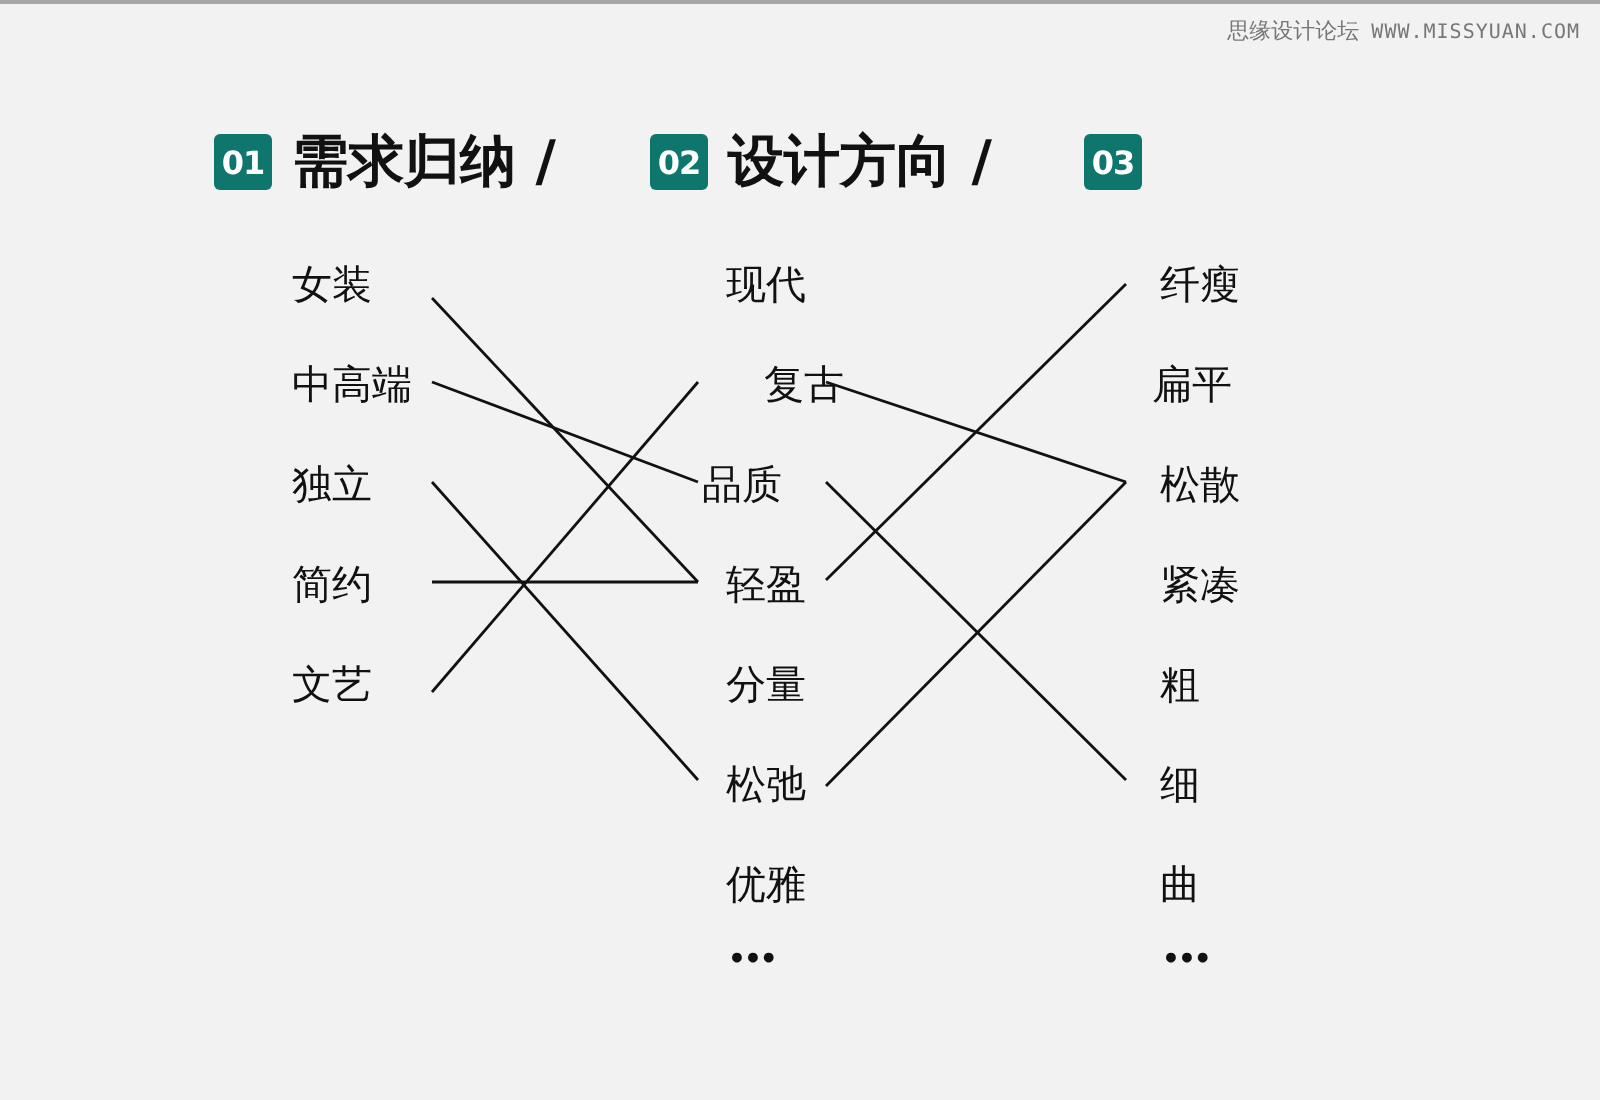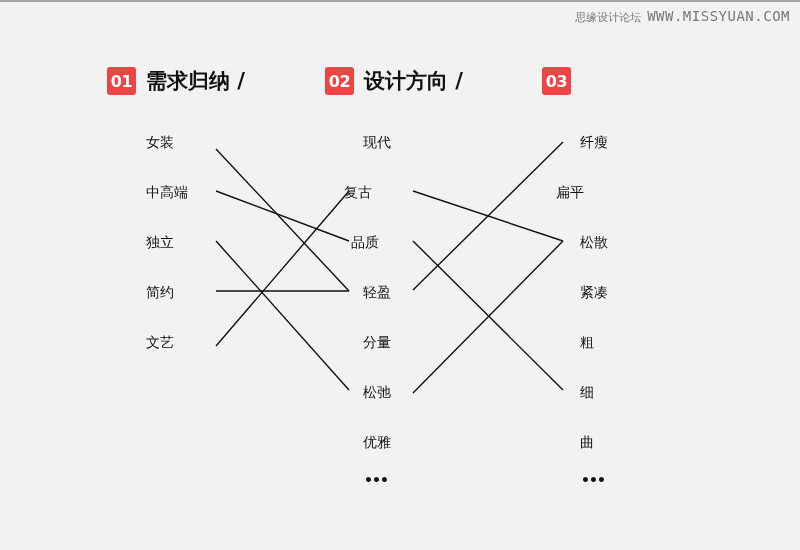--- a/index.html
+++ b/index.html
@@ -7,33 +7,33 @@
       width: 800px; height: 550px; position: relative; overflow: hidden;
       background: #f2f2f2;
       font-family: "DejaVu Sans", "Liberation Sans", sans-serif;
       color: #111;
     }
     .topbar { position: absolute; left: 0; top: 0; width: 800px; height: 2px; background: #a6a6a6; }
     .watermark {
       position: absolute; right: 10px; top: 8px;
       font-size: 11px; color: #777; white-space: nowrap;
     }
-    .watermark .site { font-family: "DejaVu Sans Mono", monospace; font-size: 14px; margin-left: 6px; letter-spacing: 0.5px; }
+    .watermark .site { font-family: "DejaVu Sans Mono", monospace; font-size: 10px; margin-left: 6px; letter-spacing: 0.5px; }
     .header {
       position: absolute; top: 67px; height: 28px;
       display: flex; align-items: center;
     }
     .badge {
-      width: 29px; height: 28px; background: #ef4444; color: #fff; border-radius: 3px;
+      width: 29px; height: 28px; background: #0f766e; color: #fff; border-radius: 3px;
       font-weight: bold; font-size: 16px; display: flex; align-items: center; justify-content: center;
       font-family: "DejaVu Sans", sans-serif; letter-spacing: -0.5px;
     }
-    .htitle { margin-left: 10px; font-size: 21px; font-weight: bold; color: #111; white-space: nowrap; }
+    .htitle { margin-left: 10px; font-size: 28px; font-weight: bold; color: #111; white-space: nowrap; }
     .item {
-      position: absolute; font-size: 14px; line-height: 22px; color: #111; white-space: nowrap;
+      position: absolute; font-size: 20px; line-height: 22px; color: #111; white-space: nowrap;
     }
     .dots { position: absolute; font-size: 14px; font-weight: bold; letter-spacing: -1px; color: #111; }
     svg.lines { position: absolute; left: 0; top: 0; }
   </style>
 </head>
 <body>
 
 <div class="topbar"></div>
 
 <div class="watermark">
@@ -52,30 +52,30 @@
   <div class="badge">03</div>
 </div>
 
 <div class="item" style="left:146px;top:131px;">女装</div>
 <div class="item" style="left:146px;top:181px;">中高端</div>
 <div class="item" style="left:146px;top:231px;">独立</div>
 <div class="item" style="left:146px;top:281px;">简约</div>
 <div class="item" style="left:146px;top:331px;">文艺</div>
 
 <div class="item" style="left:363px;top:131px;">现代</div>
-<div class="item" style="left:344px;top:181px;">复古</div>
+<div class="item" style="left:382px;top:181px;">复古</div>
 <div class="item" style="left:351px;top:231px;">品质</div>
 <div class="item" style="left:363px;top:281px;">轻盈</div>
 <div class="item" style="left:363px;top:331px;">分量</div>
 <div class="item" style="left:363px;top:381px;">松弛</div>
 <div class="item" style="left:363px;top:431px;">优雅</div>
 <div class="dots" style="left:364px;top:472px;">•••</div>
 
 <div class="item" style="left:580px;top:131px;">纤瘦</div>
-<div class="item" style="left:556px;top:181px;">扁平</div>
+<div class="item" style="left:576px;top:181px;">扁平</div>
 <div class="item" style="left:580px;top:231px;">松散</div>
 <div class="item" style="left:580px;top:281px;">紧凑</div>
 <div class="item" style="left:580px;top:331px;">粗</div>
 <div class="item" style="left:580px;top:381px;">细</div>
 <div class="item" style="left:580px;top:431px;">曲</div>
 <div class="dots" style="left:581px;top:472px;">•••</div>
 
 <svg class="lines" width="800" height="550">
   <g stroke="#111" stroke-width="1.4" fill="none">
     <line x1="216" y1="149" x2="349" y2="291"></line>

